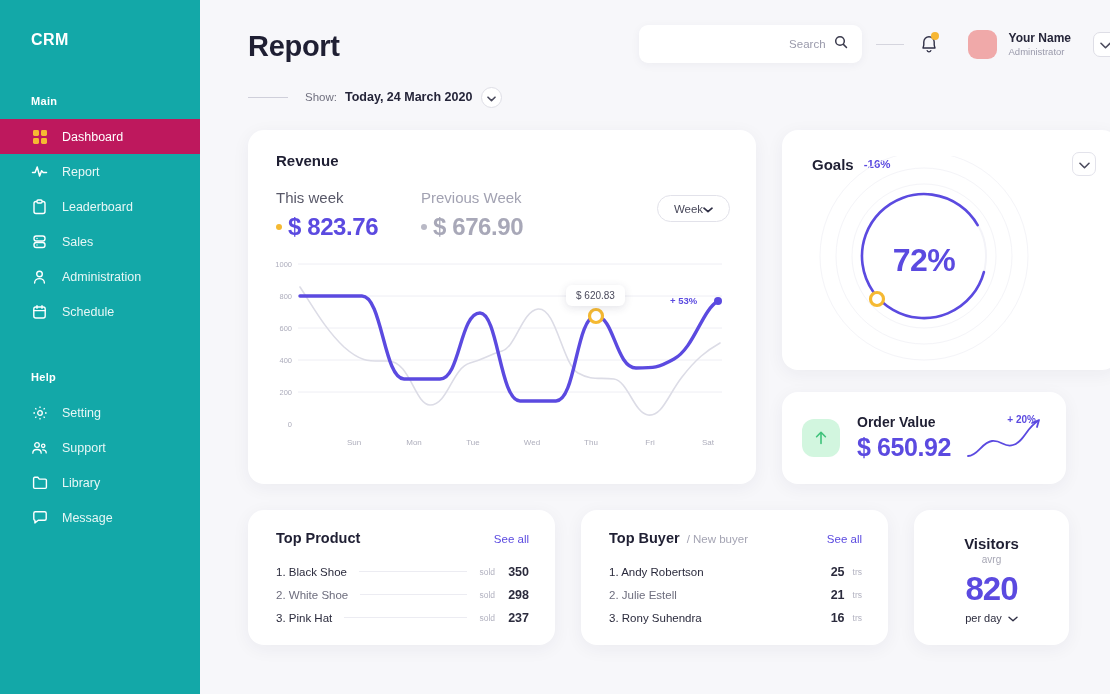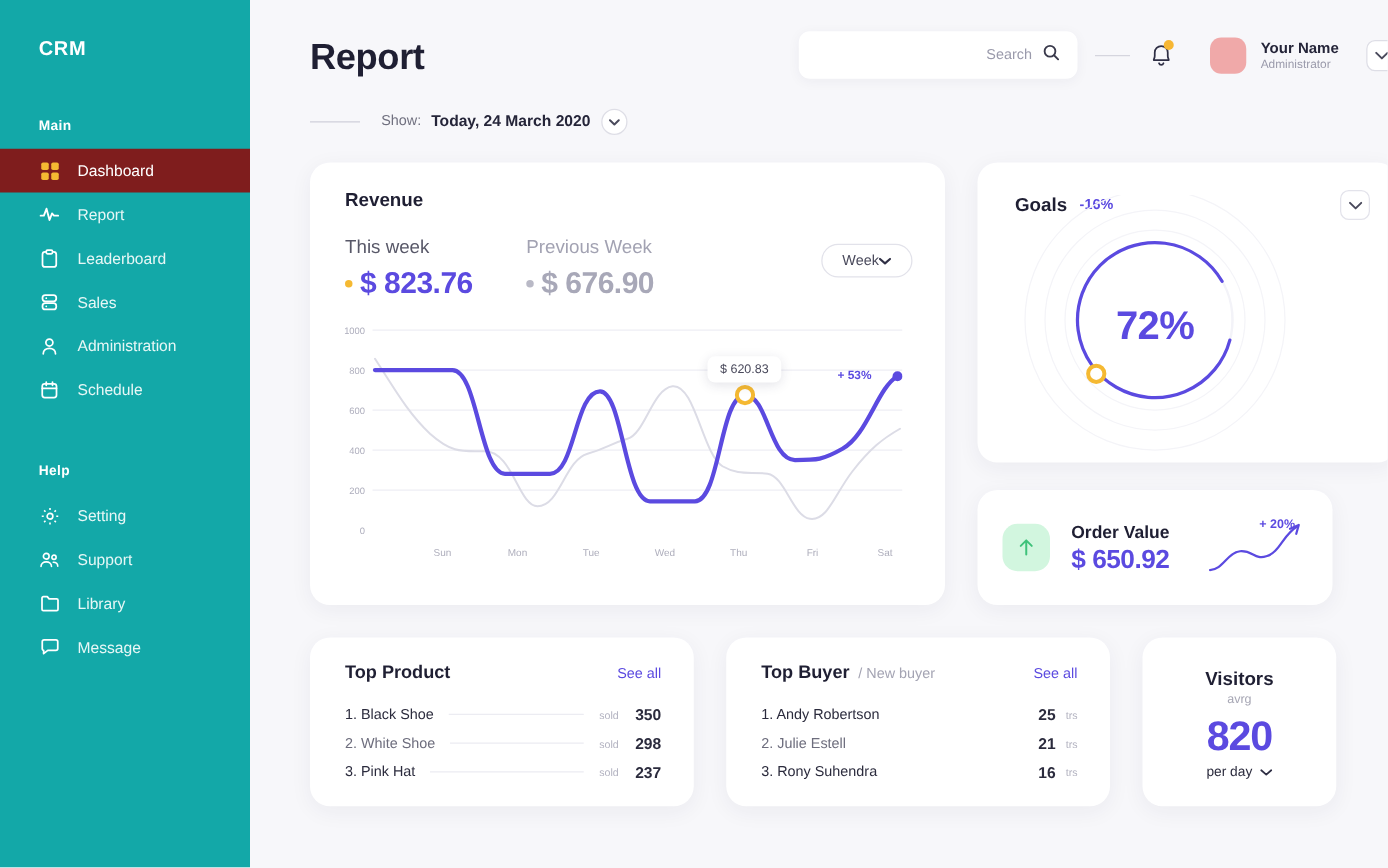--- a/index.html
+++ b/index.html
@@ -29,21 +29,21 @@
   }
   .sec-main { margin-top: 46px; }
   .sec-help { margin-top: 42px; }
   .nav-list { margin-top: 12px; }
   .nav-item {
     display: flex; align-items: center; gap: 14px;
     height: 35px; padding-left: 31px;
     font-size: 12.5px; color: #e7f7f6;
     cursor: pointer;
   }
-  .nav-item.active { background: #7f1d1d; color: #ffffff; }
+  .nav-item.active { background: #be185d; color: #ffffff; }
   .nav-item .ico { width: 17px; height: 17px; display: flex; align-items: center; justify-content: center; }
   .nav-item .ico svg { display: block; }
 
   
   .main { flex: 1; position: relative; padding: 0 46px 0 48px; }
 
   .topbar { display: flex; align-items: flex-start; padding-top: 18px; }
   .page-title {
     font-size: 29px; font-weight: bold; color: #1f1f33;
     letter-spacing: -.3px; margin-top: 12px;
@@ -139,21 +139,21 @@
   }
 
   
   .order { width: 284px; height: 92px; padding: 0 20px; display: flex; align-items: center; }
   .order-ico {
     width: 38px; height: 38px; border-radius: 12px; background: #d2f6df;
     display: flex; align-items: center; justify-content: center; flex: 0 0 38px;
   }
   .order-body { margin-left: 17px; }
   .order-title { font-size: 14px; font-weight: bold; color: #1f1f33; }
-  .order-value { font-size: 21px; font-weight: bold; color: #5b4ae0; margin-top: 3px; letter-spacing: -.4px; }
+  .order-value { font-size: 25px; font-weight: bold; color: #5b4ae0; margin-top: 3px; letter-spacing: -.4px; }
   .order-spark { margin-left: auto; position: relative; width: 80px; height: 52px; }
   .order-pct {
     position: absolute; right: 10px; top: 2px;
     font-size: 10px; font-weight: bold; color: #5b4ae0;
   }
 
   
   .grid-bottom { display: flex; gap: 26px; margin-top: 26px; }
   .list-card { height: 135px; padding: 20px 26px 0 28px; }
   .lc-wide { width: 307px; }

